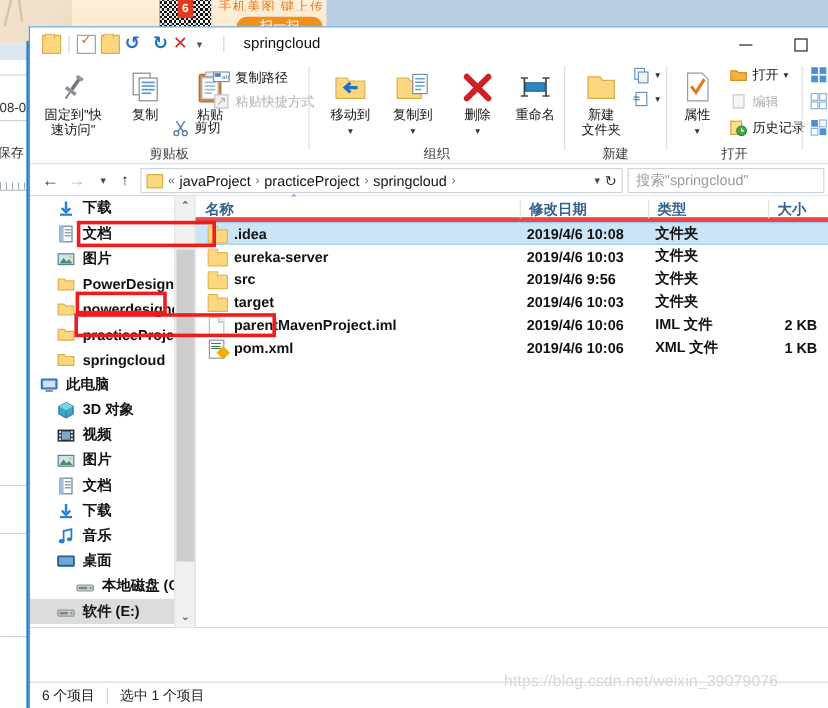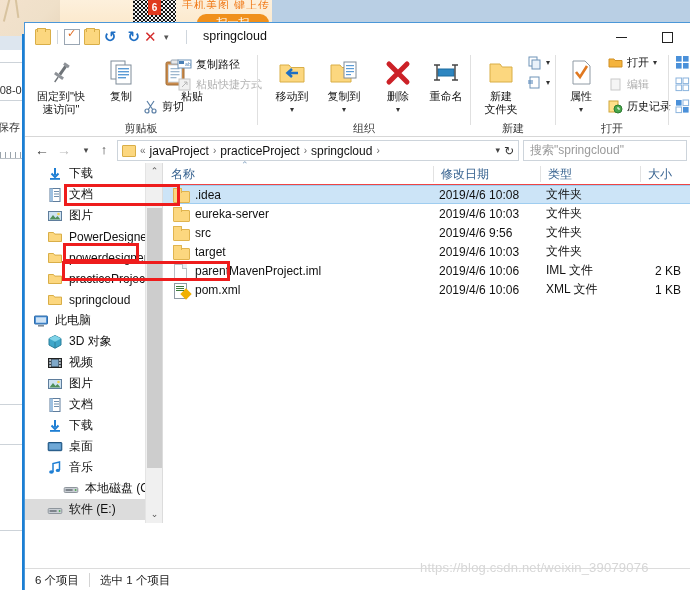--- a/index.html
+++ b/index.html
@@ -142,37 +142,37 @@
   .chev { font-size:10px; color:#6a6a6a; padding:0 1px; }
   .addr-drop { position:absolute; right:18px; top:4px; font-size:9px; color:#444; }
   .addr-refresh { position:absolute; right:4px; top:3px; font-size:12px; color:#333; }
   .searchbox {
     position:absolute; left:498px; top:3px; width:164px; height:21px;
     border:1px solid #cdd4db; background:#fff; display:flex; align-items:center; padding-left:6px;
   }
   .searchbox .ph { font-size:12px; color:#9b9b9b; }
 
   
-  .content { position:relative; height: 360px; background:#be185d; }
+  .content { position:relative; height: 360px; background:#be185d;font-weight:bold; }
   .navpane {
     position:absolute; left:0; top:0; width:138px; height:360px; overflow:hidden;
     background:#ffffff; border-right:1px solid #dcdcdc;
   }
   .nav-item { position:relative; height:21px; display:flex; align-items:center; padding-left:14px; gap:6px; font-size:12px; color:#111; white-space:nowrap; }
   .nav-item.sel { background:#dcdcdc; }
   .nav-item .ni { width:16px; height:16px; position:relative; flex:none; }
   .nav-item .pin { position:absolute; right:6px; top:4px; width:10px; height:10px; color:#9a9a9a; font-size:10px; line-height:10px; }
   .navscroll { position:absolute; left:120px; top:0; width:17px; height:360px; background:#f0f0f0; border-left:1px solid #e4e4e4; }
   .navscroll .arrow { position:absolute; left:0; width:17px; height:17px; text-align:center; line-height:17px; font-size:9px; color:#555; }
   .navscroll .arrow.up { top:0; }
   .navscroll .arrow.dn { bottom:0; }
   .navscroll .thumb { position:absolute; left:1px; top:45px; width:15px; height:260px; background:#cdcdcd; }
 
   .listpane { position:absolute; left:138px; top:0; right:0; height:360px; background:#fff; }
-  .colhdr { position:relative; height:22px; border-bottom:1px solid #ef4444; background:#fff; }
+  .colhdr { position:relative; height:22px; border-bottom:4px solid #ef4444; background:#fff; }
   .colhdr .c { position:absolute; top:0; height:22px; line-height:22px; font-size:12px; color:#35618f; padding-left:8px; }
   .colhdr .cdiv { position:absolute; top:3px; width:1px; height:16px; background:#e2e2e2; }
   .colhdr .sortmark { position:absolute; left:78px; top:-3px; font-size:9px; color:#8aa8c4; }
 
   .row { position:relative; height:19px; display:flex; align-items:center; font-size:12px; color:#111; }
   .row.sel { background:#cce4f7; border-top:1px solid #9fcdf0; border-bottom:1px solid #9fcdf0; height:19px; }
   .row .nm { position:absolute; left:10px; display:flex; align-items:center; gap:6px; }
   .row .fi { width:16px; height:14px; position:relative; flex:none; }
   .row .dt { position:absolute; left:276px; }
   .row .ty { position:absolute; left:383px; }
@@ -288,21 +288,21 @@
                 <rect x="13" y="11" width="11" height="1.4"></rect>
                   <rect x="13" y="14" width="11" height="1.4"></rect>
                 <rect x="13" y="17" width="11" height="1.4"></rect>
                   <rect x="13" y="20" width="8" height="1.4"></rect>
               </g>
             </svg>
           </div>
           <div class="lbl">复制</div>
         </div>
 
-        <div class="bigbtn" style="left:122px; top:4px;text-align:right;">
+        <div class="bigbtn" style="left:122px; top:4px;">
           <div class="icon-xl">
             <svg width="32" height="32" viewBox="0 0 32 32">
               <rect x="7" y="5" width="18" height="23" rx="1.5" fill="#c98a4b" stroke="#a06c36"></rect>
               <rect x="9.5" y="8" width="13" height="17" fill="#fff" stroke="#cfd6dd"></rect>
               <rect x="12" y="3" width="8" height="4" rx="1" fill="#e8e8e8" stroke="#9aa6b3"></rect>
               <g fill="#9fb8cf">
                 <rect x="11.5" y="11" width="9" height="1.3"></rect>
                   <rect x="11.5" y="14" width="9" height="1.3"></rect>
                 <rect x="11.5" y="17" width="9" height="1.3"></rect>
                   <rect x="11.5" y="20" width="6" height="1.3"></rect>
@@ -643,32 +643,32 @@
             </div>
             <div class="nav-item" style="padding-left: 22px;">
               <span class="ni"><svg width="16" height="16" viewBox="0 0 16 16">
                   <path d="M8 2 v7 M4.5 7.5 L8 11 L11.5 7.5" stroke="#1f7fd4" stroke-width="2" fill="none"></path>
                   <rect x="3" y="12" width="10" height="1.8" fill="#1f7fd4"></rect>
                 </svg></span>
               <span>下载</span>
             </div>
             <div class="nav-item" style="padding-left: 22px;">
               <span class="ni"><svg width="16" height="16" viewBox="0 0 16 16">
-                  <rect x="1.2" y="3.5" width="13.6" height="8.2" rx="0.6" fill="#2e6fa8" stroke="#1f5480"></rect>
-                  <rect x="2.2" y="4.4" width="11.6" height="6.2" fill="#6fa8d6"></rect>
-                </svg></span>
-              <span>桌面</span>
-            </div>
-            <div class="nav-item" style="padding-left: 22px;">
-              <span class="ni"><svg width="16" height="16" viewBox="0 0 16 16">
                   <path d="M6 12 V3.5 L12.5 2 V10" stroke="#1f7fd4" stroke-width="1.5" fill="none"></path>
                   <ellipse cx="4.4" cy="12" rx="2.3" ry="1.8" fill="#1f7fd4"></ellipse>
                   <ellipse cx="10.9" cy="10.4" rx="2.1" ry="1.7" fill="#1f7fd4"></ellipse>
                 </svg></span>
               <span>音乐</span>
+            </div>
+            <div class="nav-item" style="padding-left: 22px;">
+              <span class="ni"><svg width="16" height="16" viewBox="0 0 16 16">
+                  <rect x="1.2" y="3.5" width="13.6" height="8.2" rx="0.6" fill="#2e6fa8" stroke="#1f5480"></rect>
+                  <rect x="2.2" y="4.4" width="11.6" height="6.2" fill="#6fa8d6"></rect>
+                </svg></span>
+              <span>桌面</span>
             </div>
             <div class="nav-item" style="padding-left: 38px;">
               <span class="ni"><svg width="16" height="16" viewBox="0 0 16 16">
                   <rect x="1.2" y="6.5" width="13.6" height="5" rx="1" fill="#c9ced4" stroke="#8e959c"></rect>
                   <rect x="2.6" y="8" width="7" height="2" fill="#7e858c"></rect>
                   <circle cx="12.6" cy="9" r="0.9" fill="#4faa52"></circle>
                 </svg></span>
               <span>本地磁盘 (C:)</span>
             </div>
             <div class="nav-item sel" style="padding-left: 22px;">

